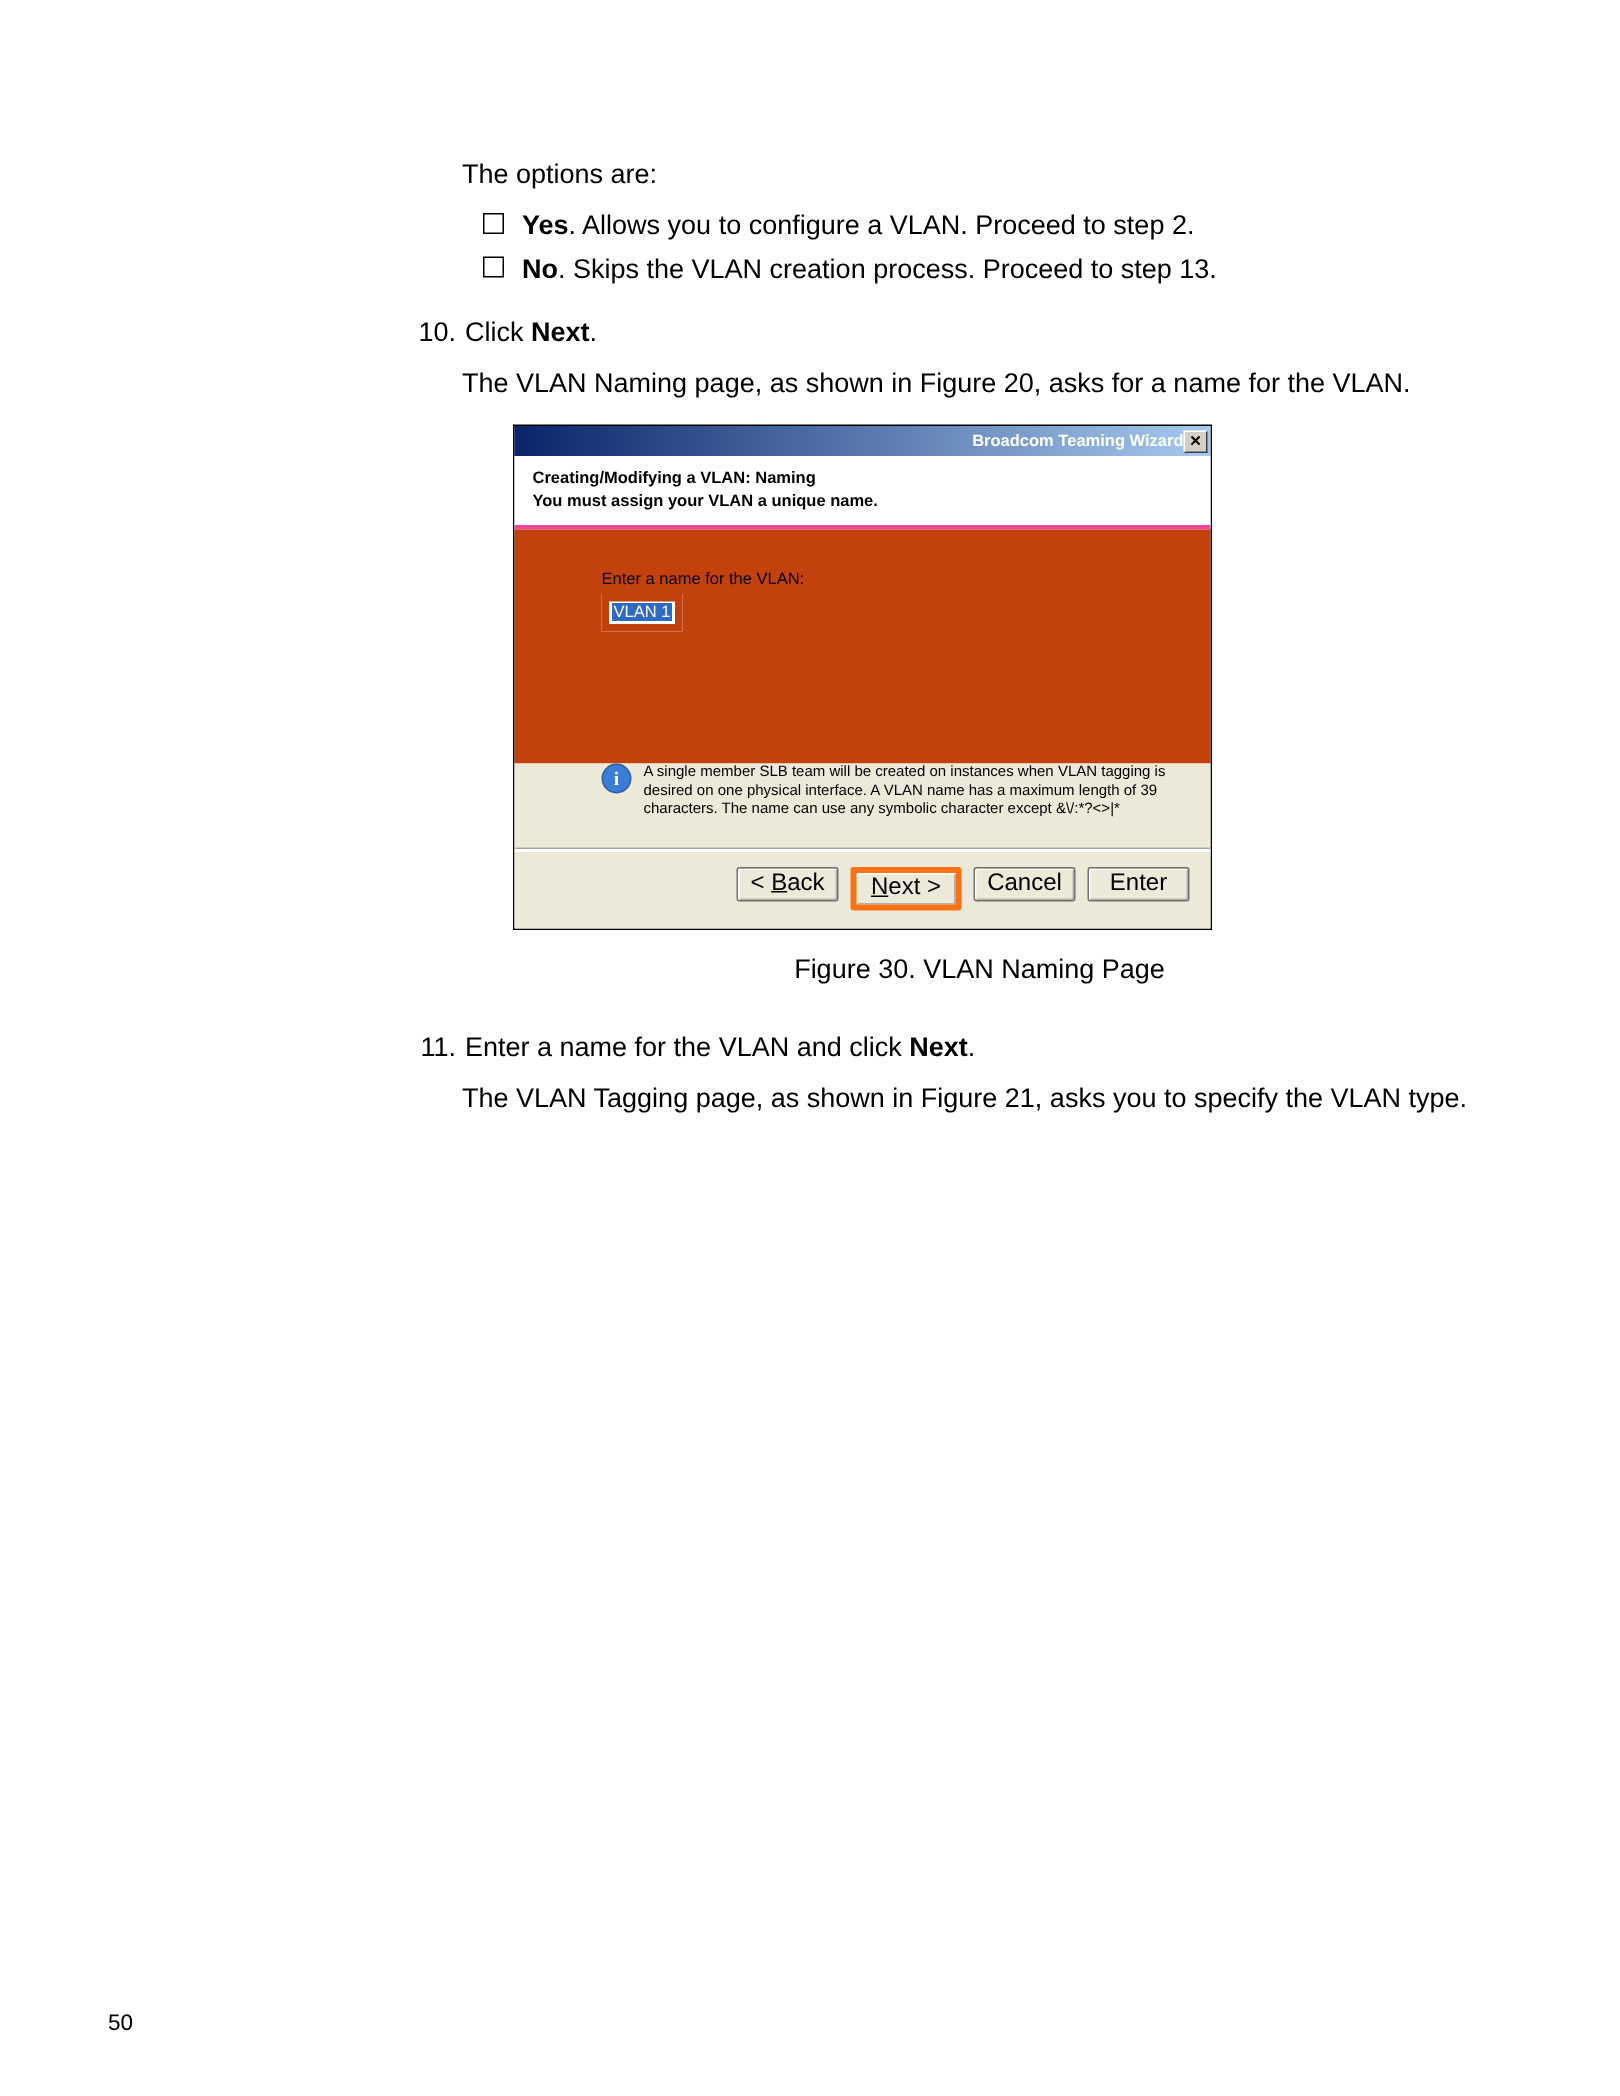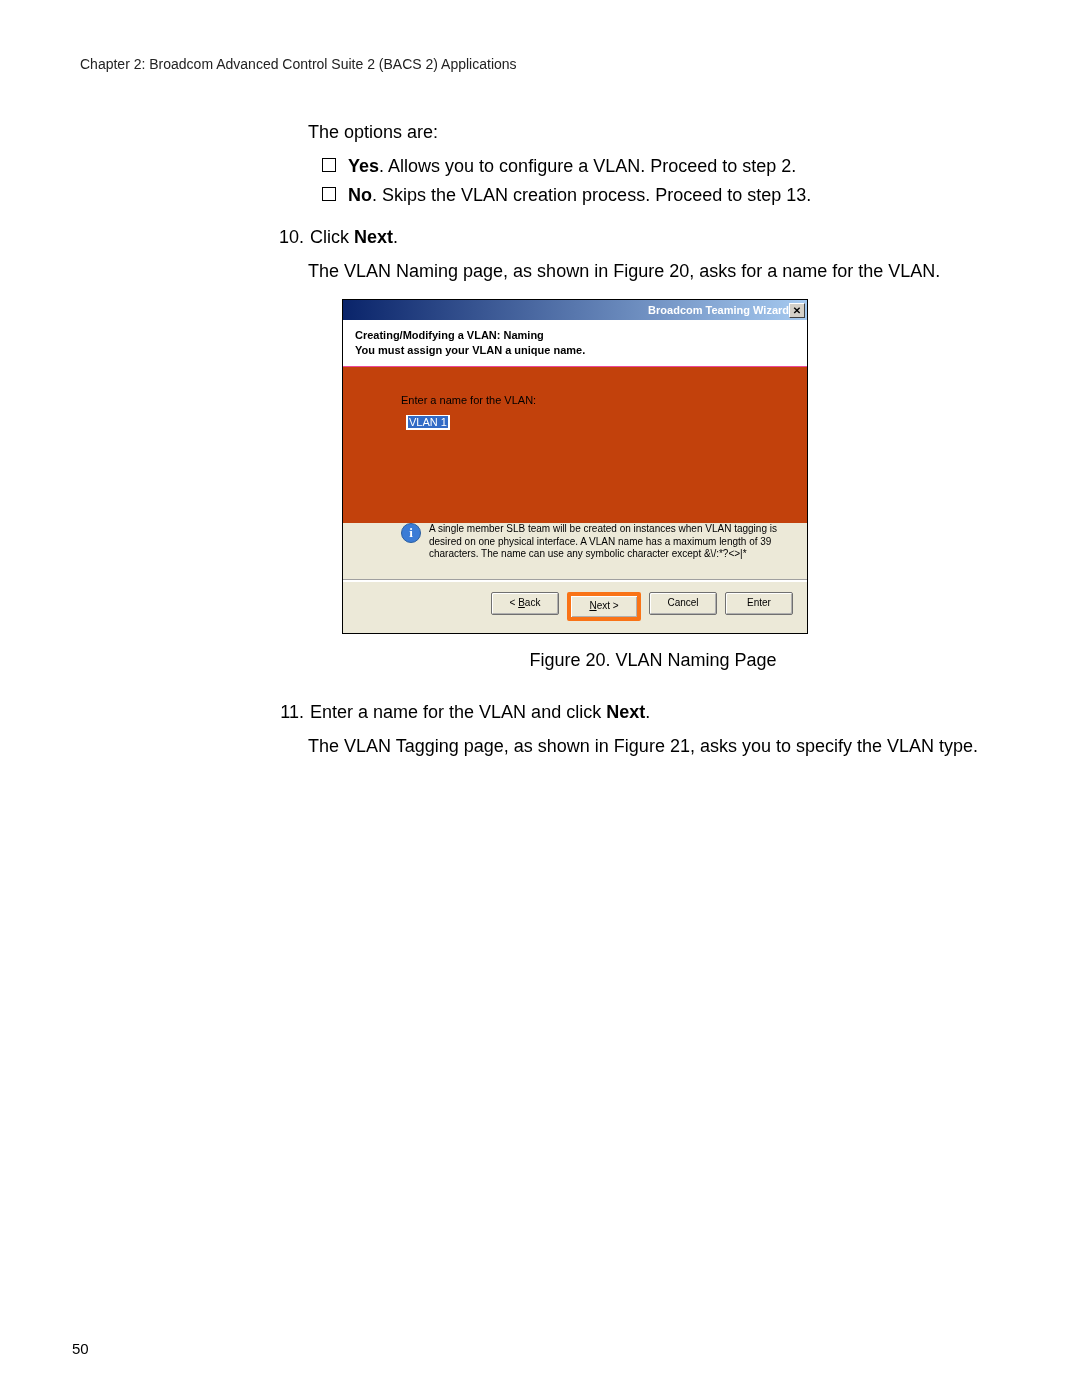--- a/index.html
+++ b/index.html
@@ -11,41 +11,40 @@
   .opt{display:flex;align-items:flex-start;gap:12px;margin:4px 0}
   .chk{width:12px;height:12px;border:1.6px solid #000;margin-top:4px;flex:0 0 auto}
   .step{display:flex;gap:6px;margin:4px 0 10px -34px}
   .step .num{width:30px;text-align:right;flex:0 0 auto}
   .para{margin:10px 0 16px 0}
   .bold{font-weight:bold}
   .figcap{text-align:center;margin:14px 0 28px 0}
   .wiz{width:466px;margin:6px 0 0 34px;border:1px solid #000;box-sizing:border-box;font-family:Tahoma,Arial,sans-serif;font-size:11px}
   .wiz-titlebar{display:flex;align-items:center;justify-content:flex-end;height:20px;padding:0 2px 0 6px;background:linear-gradient(90deg,#0a246a 0%,#a6caf0 100%);color:#fff;font-weight:bold}
   .wiz-x{width:16px;height:15px;background:#d4d0c8;border:1px solid #fff;border-right-color:#404040;border-bottom-color:#404040;box-sizing:border-box;display:flex;align-items:center;justify-content:center;font-size:10px;color:#000;font-family:Arial}
-  .wiz-hdr{background:#fff;padding:8px 12px;border-bottom:1px solid #ec4899}
+  .wiz-hdr{background:#fff;padding:8px 12px;border-bottom:3px solid #ec4899}
   .wiz-hdr .t1{font-weight:bold}
   .wiz-body{background:#c2410c;padding:26px 40px 10px 58px;height:156px;box-sizing:border-box}
   .wiz-lbl{font-size:11px;margin-bottom:2px}
   .wiz-input{display:inline-block;border:5px solid #c2410c;background:#fff;padding:0 2px;font-size:11px}
   .wiz-input span{background:#316ac5;color:#fff;padding:0 1px}
   .wiz-info{background:#ece9d8;padding:0 24px 18px 58px;display:flex;align-items:flex-start;gap:8px}
   .info-ico{width:18px;height:18px;border-radius:50%;background:#3b7cd6;display:flex;align-items:center;justify-content:center;color:#fff;font-family:Georgia,serif;font-weight:bold;font-size:13px;border:1px solid #2a5ea0;flex:0 0 auto}
   .wiz-info .txt{font-size:10px;line-height:1.25;color:#000}
   .wiz-sep{height:2px;background:#fff;border-top:1px solid #a0a0a0}
   .wiz-btns{background:#ece9d8;padding:10px 14px 12px 10px;display:flex;justify-content:flex-end;gap:8px}
-  .wbtn{min-width:66px;height:21px;background:#ece9d8;border:1px solid #707070;border-radius:2px;font-size:10px;display:flex;align-items:center;justify-content:center;box-shadow:inset 1px 1px 0 #fff,inset -1px -1px 0 #b0b0b0}
+  .wbtn{min-width:66px;height:21px;background:#ece9d8;border:1px solid #707070;border-radius:2px;font-size:16px;display:flex;align-items:center;justify-content:center;box-shadow:inset 1px 1px 0 #fff,inset -1px -1px 0 #b0b0b0}
   .wbtn.def{border:4px solid #f97316}
   .wbtn .u{text-decoration:underline}
   .pgnum{position:absolute;left:72px;bottom:40px;font-size:15px}
 </style>
 </head>
 <body>
 
 <div class="page">
-  <div class="hdr">Chapter 2: Broadcom Advanced Control Suite 2 (BACS 2) Applications</div>
 
   <div class="body">
     <div class="intro">The options are:</div>
 
     <div class="opts">
       <div class="opt">
         <div class="chk"></div>
         <div>
           <span class="bold">Yes</span><span>. Allows you to configure a VLAN. Proceed to step 2.</span>
         </div>
@@ -98,21 +97,21 @@
         </div>
         <div class="wbtn">
           <span>Cancel</span>
         </div>
         <div class="wbtn">
           <span>Enter</span>
         </div>
       </div>
     </div>
 
-    <div class="figcap">Figure 20. VLAN Naming Page</div>
+    <div class="figcap">Figure 30. VLAN Naming Page</div>
 
     <div class="step">
       <div class="num">11.</div>
       <div>
         <span>Enter a name for the VLAN and click </span><span class="bold">Next</span><span>.</span>
       </div>
     </div>
 
     <div class="para">The VLAN Tagging page, as shown in Figure 21, asks you to specify the VLAN type.</div>
   </div>

